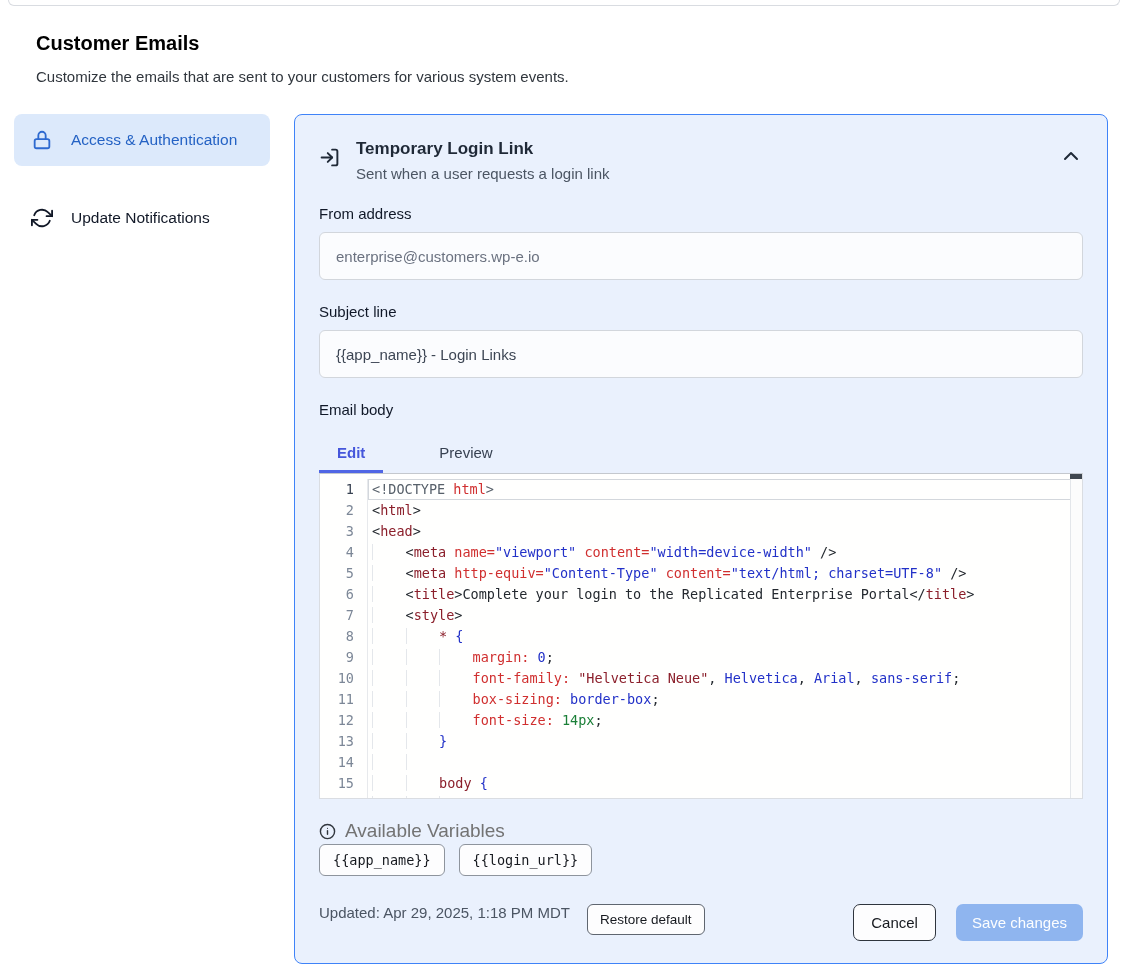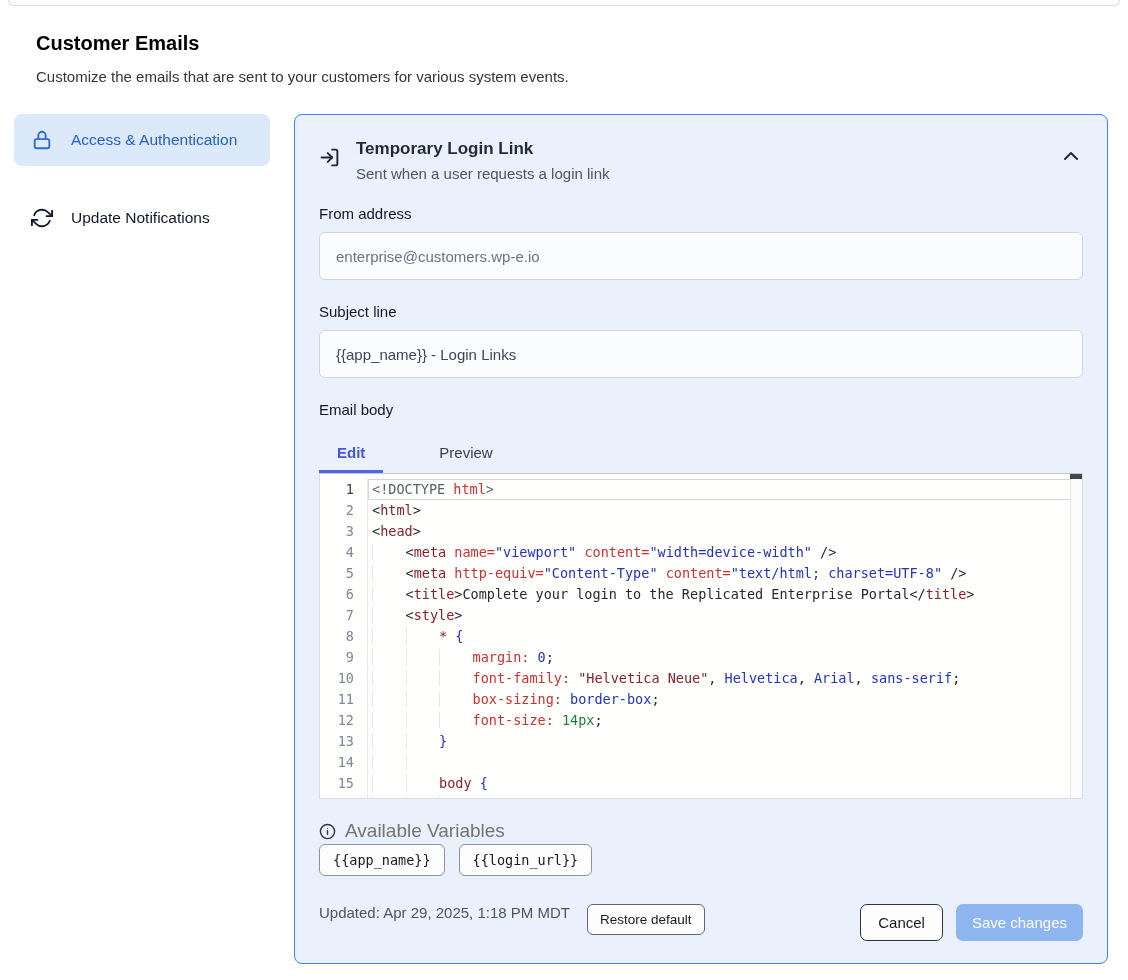--- a/index.html
+++ b/index.html
@@ -95,21 +95,21 @@
   }
 
   
   .card-footer { display:flex; align-items:flex-start; margin-top:28px; }
   .updated { font-size:15px; color:#4B5563; }
   .btn { font-family:inherit; cursor:pointer; border-radius:7px; }
   .btn-restore {
     margin-left:17px; background:#FDFDFE; border:1px solid #5F6670;
     padding:7px 12px; font-size:13.5px; color:#16191F; border-radius:6px;
   }
-  .footer-right { margin-left:auto; display:flex; gap:13px; }
+  .footer-right { margin-left:auto; display:flex; gap:20px; }
   .btn-cancel {
     background:#FDFDFE; border:1.5px solid #2F353D; padding:9px 17px; font-size:15px; color:#16191F;
   }
   .btn-save {
     background:#8FB5EF; border:none; padding:9px 16px; font-size:15px; color:#FDFEFF;
   }
   svg { display:block; }
 </style>
 </head>
 <body>

